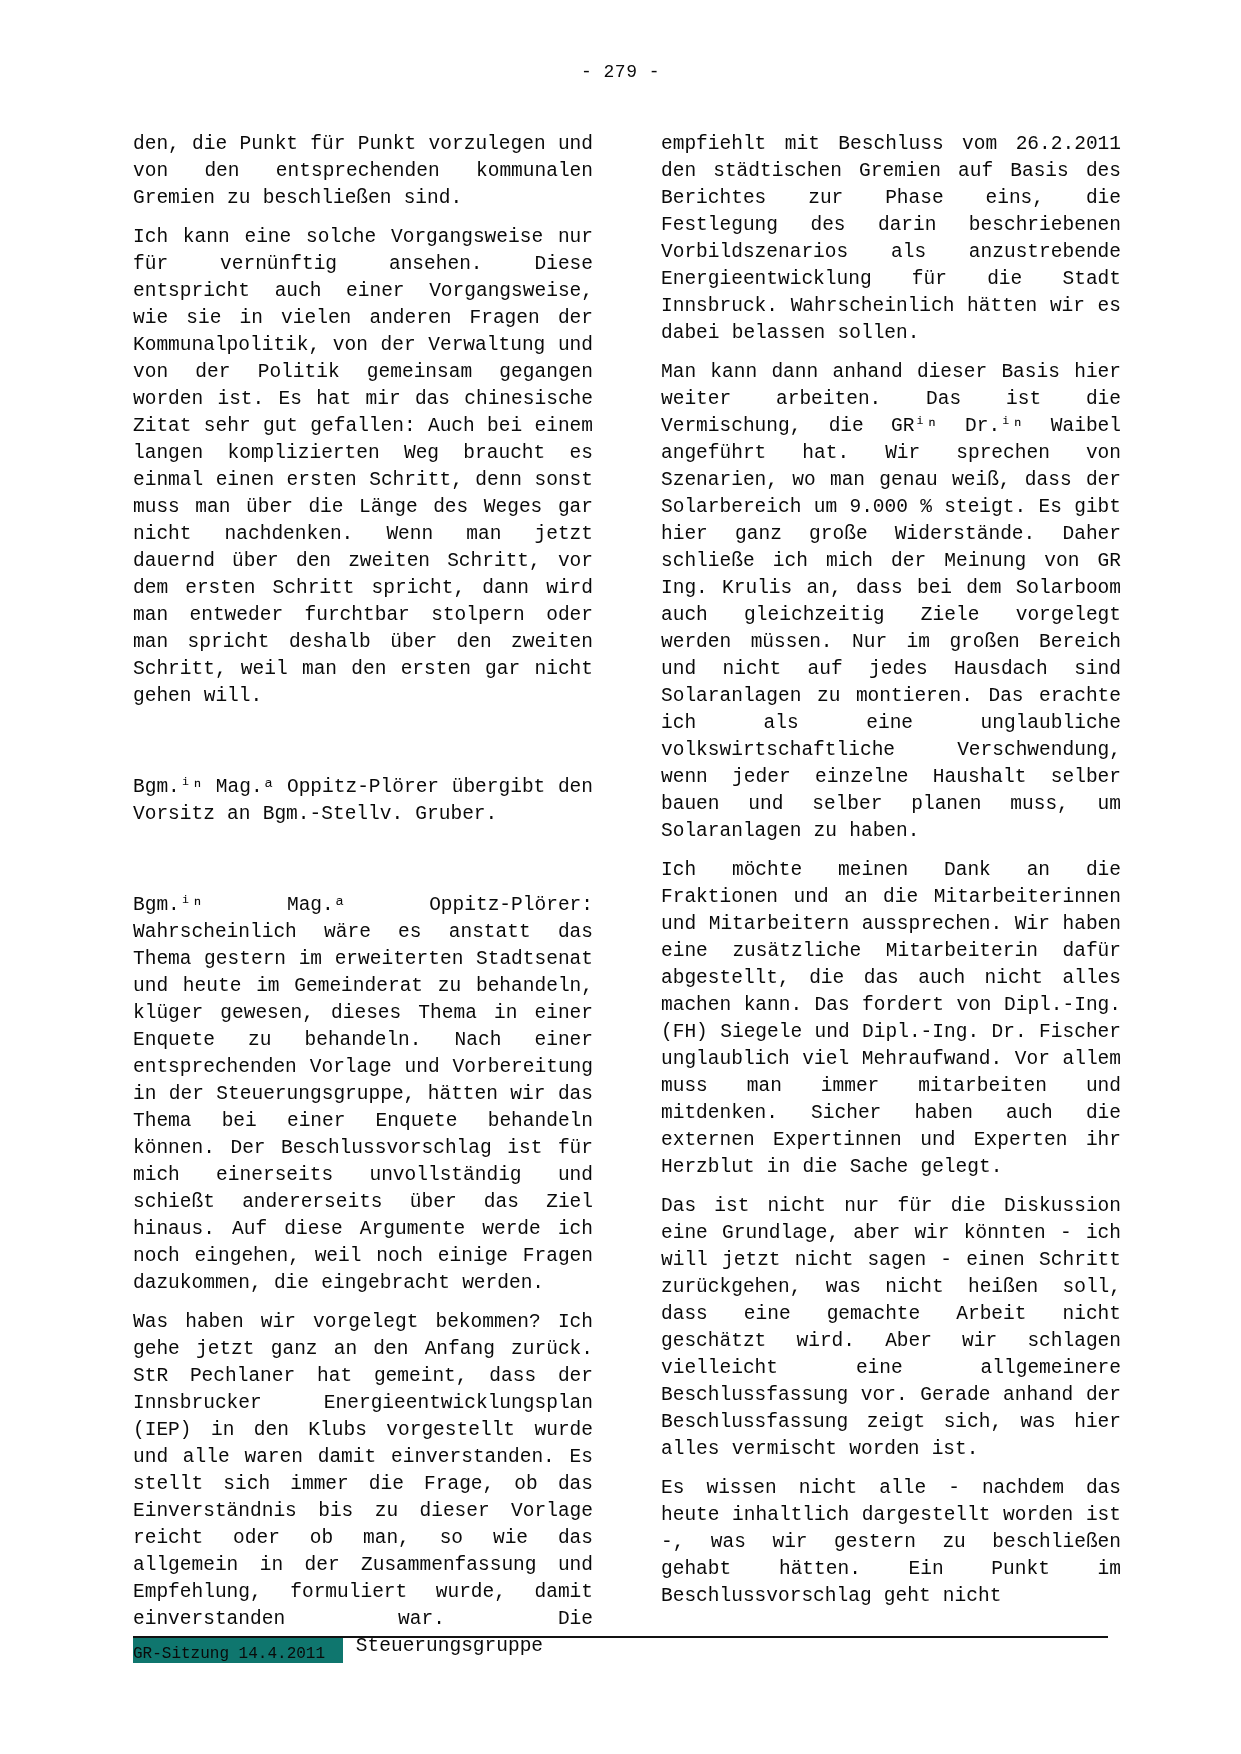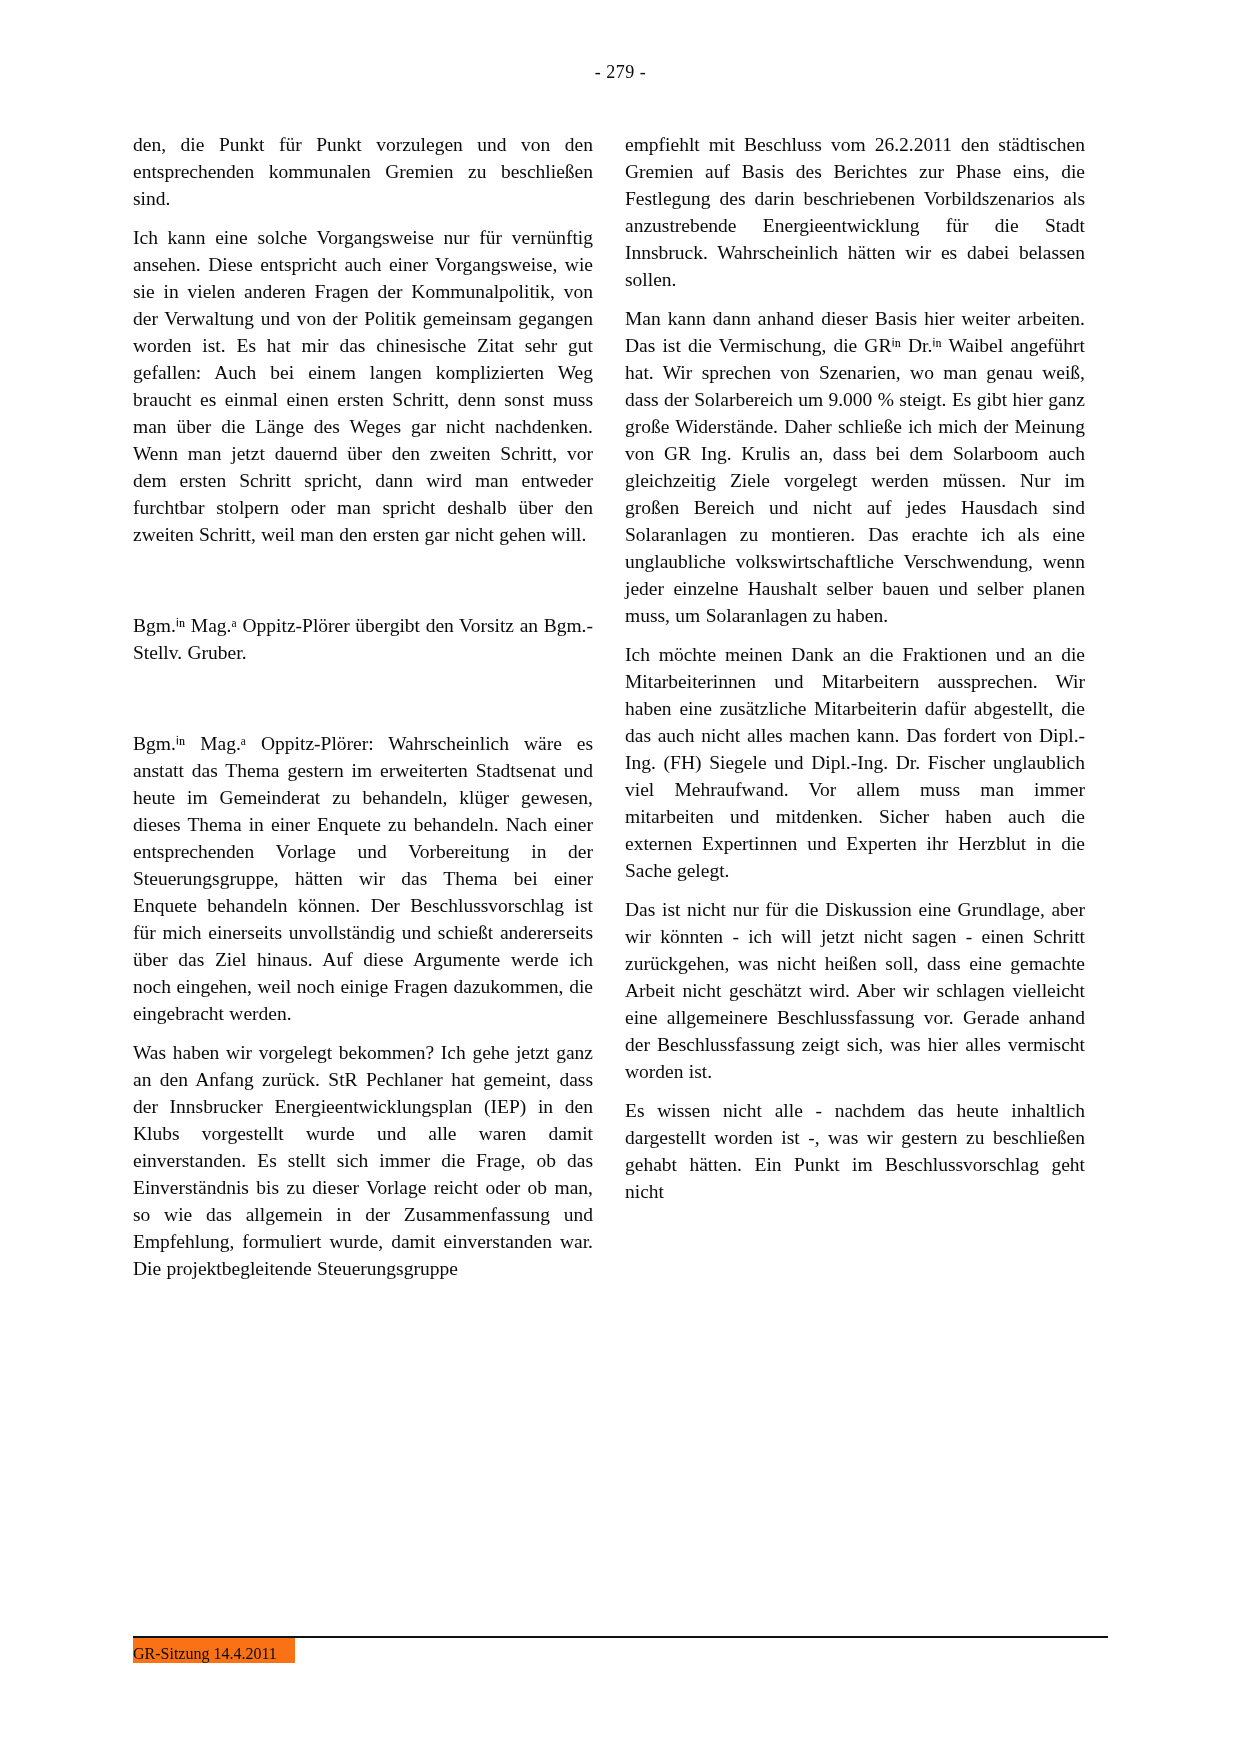--- a/index.html
+++ b/index.html
@@ -6,40 +6,40 @@
     margin: 0;
     padding: 0;
     background: #e8e8e8;
   }
   .page {
     position: relative;
     width: 1241px;
     height: 1754px;
     margin: 0 auto;
     background: #ffffff;
-    font-family: Liberation Serif, serif;
+    font-family: Liberation Mono, monospace;
     color: #0a0a0a;
     overflow: hidden;
   }
   .page-number {
     position: absolute;
     top: 62px;
     left: 133px;
     width: 975px;
     text-align: center;
     font-size: 18px;
     letter-spacing: 0.5px;
   }
   .columns {
     position: absolute;
     top: 131px;
     left: 133px;
     width: 975px;
     display: flex;
-    gap: 32px;
+    gap: 68px;
   }
   .col {
     width: 460px;
     flex: 0 0 460px;
     font-size: 19.5px;
     line-height: 27px;
     text-align: justify;
     hyphens: auto;
     -webkit-hyphens: auto;
     word-spacing: 0.5px;
@@ -58,21 +58,21 @@
     background: transparent;
   }
   .footer-rule {
     border-top: 2px solid #111111;
     height: 0;
     width: 100%;
   }
   .footer-text {
     font-size: 16px;
     padding-top: 7px;
-    background: #f97316;
+    background: #0f766e;
     display: inline-block;
     padding-right: 18px;
     text-align: right;
   }
 </style>
 </head>
 <body>
 
 <div class="page">
 

